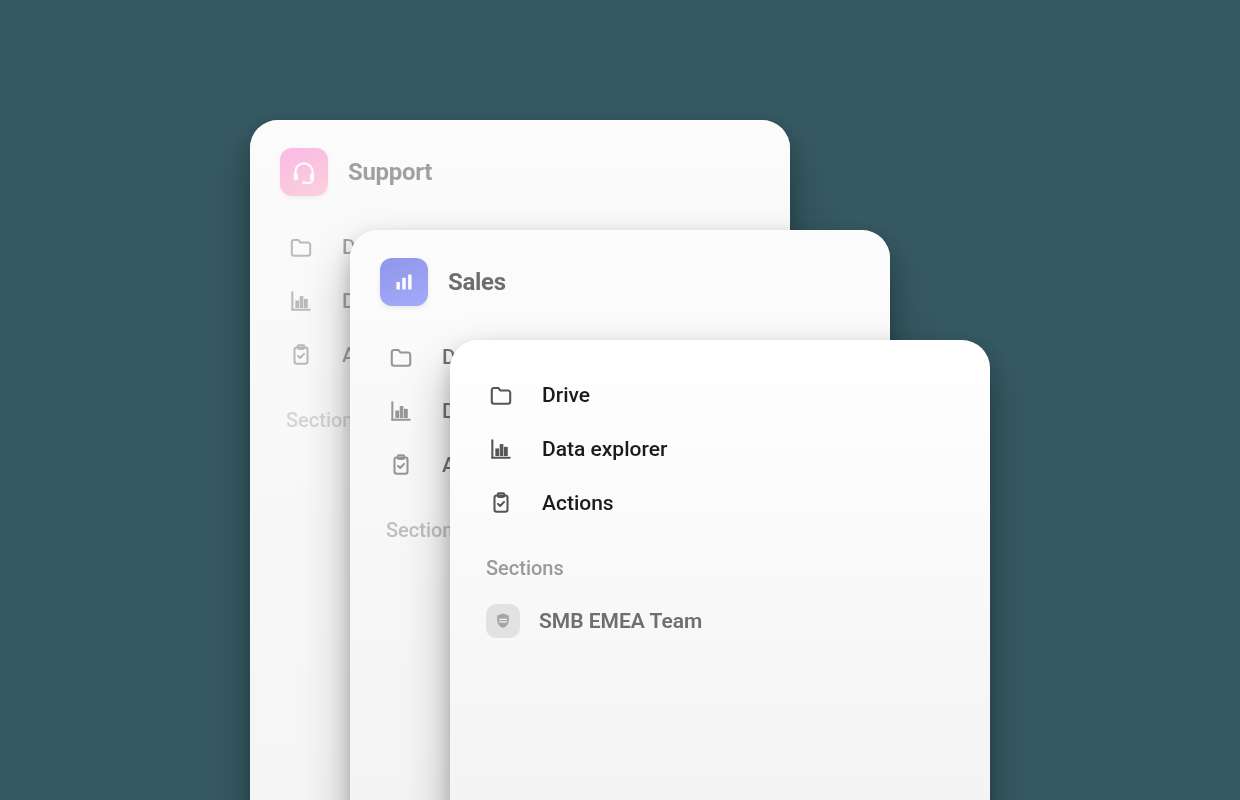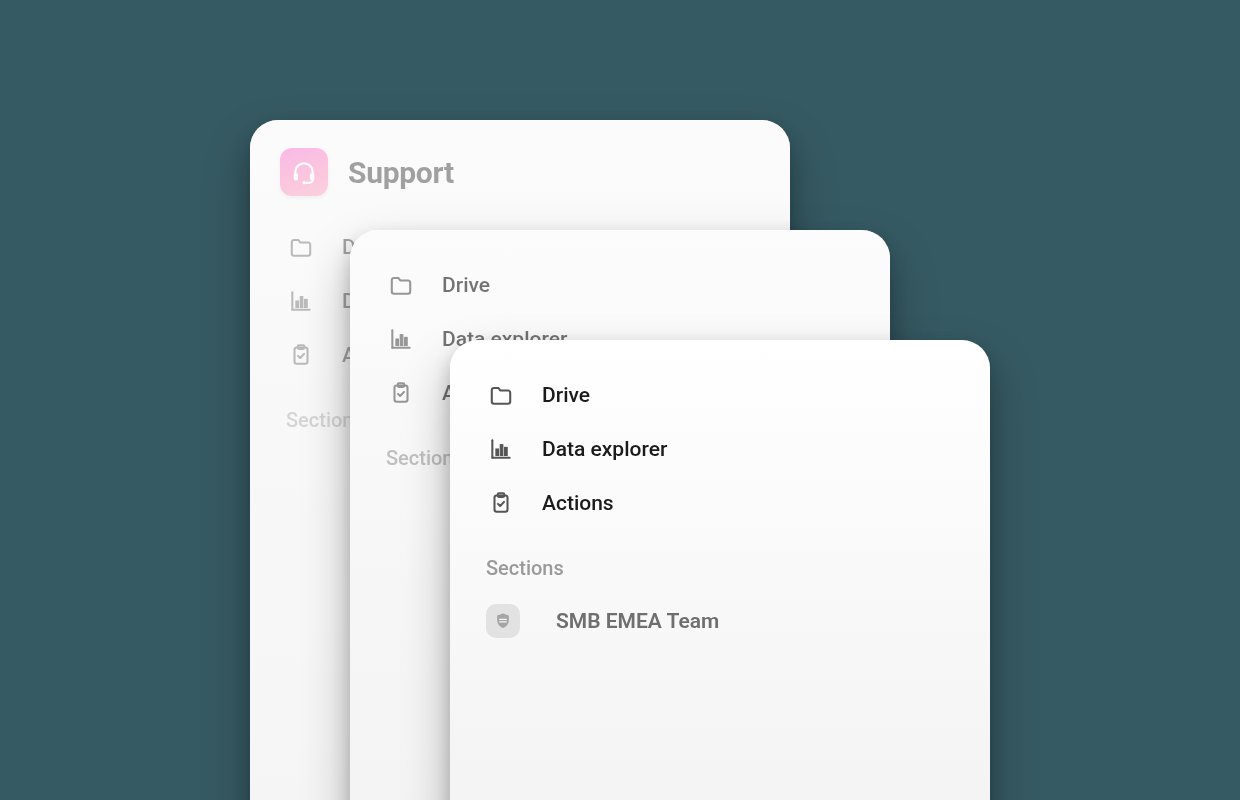--- a/index.html
+++ b/index.html
@@ -47,21 +47,21 @@
     justify-content: center;
     color: #fff;
     flex: 0 0 48px;
     box-shadow: 0 2px 4px rgba(0,0,0,0.12);
   }
   .app-icon svg { width: 26px; height: 26px; }
   .bg-support { background: linear-gradient(160deg, #f953c6 0%, #ff6fb5 50%, #ff8fb0 100%); }
   .bg-sales   { background: linear-gradient(160deg, #4a56e2 0%, #5e6af0 60%, #6c78ff 100%); }
   .bg-cs      { background: linear-gradient(160deg, #ff864b 0%, #ff9e66 55%, #ffb07a 100%); }
   .title {
-    font-size: 30px;
+    font-size: 24px;
     font-weight: 700;
     letter-spacing: -0.3px;
     color: #111;
   }
 
   .nav { display: flex; flex-direction: column; }
   .nav-item {
     display: flex;
     align-items: center;
     gap: 26px;
@@ -86,21 +86,21 @@
     font-size: 20px;
     font-weight: 500;
     color: #9a9a9a;
     margin: 26px 0 14px 6px;
     cursor: default;
   }
 
   .section-item {
     display: flex;
     align-items: center;
-    gap: 36px;
+    gap: 19px;
     padding: 10px 4px 10px 6px;
     border-radius: 10px;
     cursor: pointer;
   }
   .section-item .badge {
     width: 34px; height: 34px;
     border-radius: 10px;
     background: #e2e2e2;
     display: flex; align-items: center; justify-content: center;
     color: #a5a5a5;
@@ -196,20 +196,28 @@
             </svg>
           </span>
         <span class="label">Actions</span>
       </div>
     </div>
     <div class="section-heading">Sections</div>
     <div class="mask"></div>
   </div>
 
   <div id="card-sales" class="card fade-2">
+    <div class="header">
+      <div class="app-icon bg-sales">
+        <svg viewBox="0 0 24 24">
+            <use href="#i-barchart"></use>
+          </svg>
+      </div>
+      <div class="title">Sales</div>
+    </div>
     <div class="nav">
       <div class="nav-item">
         <span class="ic">
             <svg viewBox="0 0 24 24">
               <use href="#i-folder"></use>
             </svg>
           </span>
         <span class="label">Drive</span>
       </div>
       <div class="nav-item">

